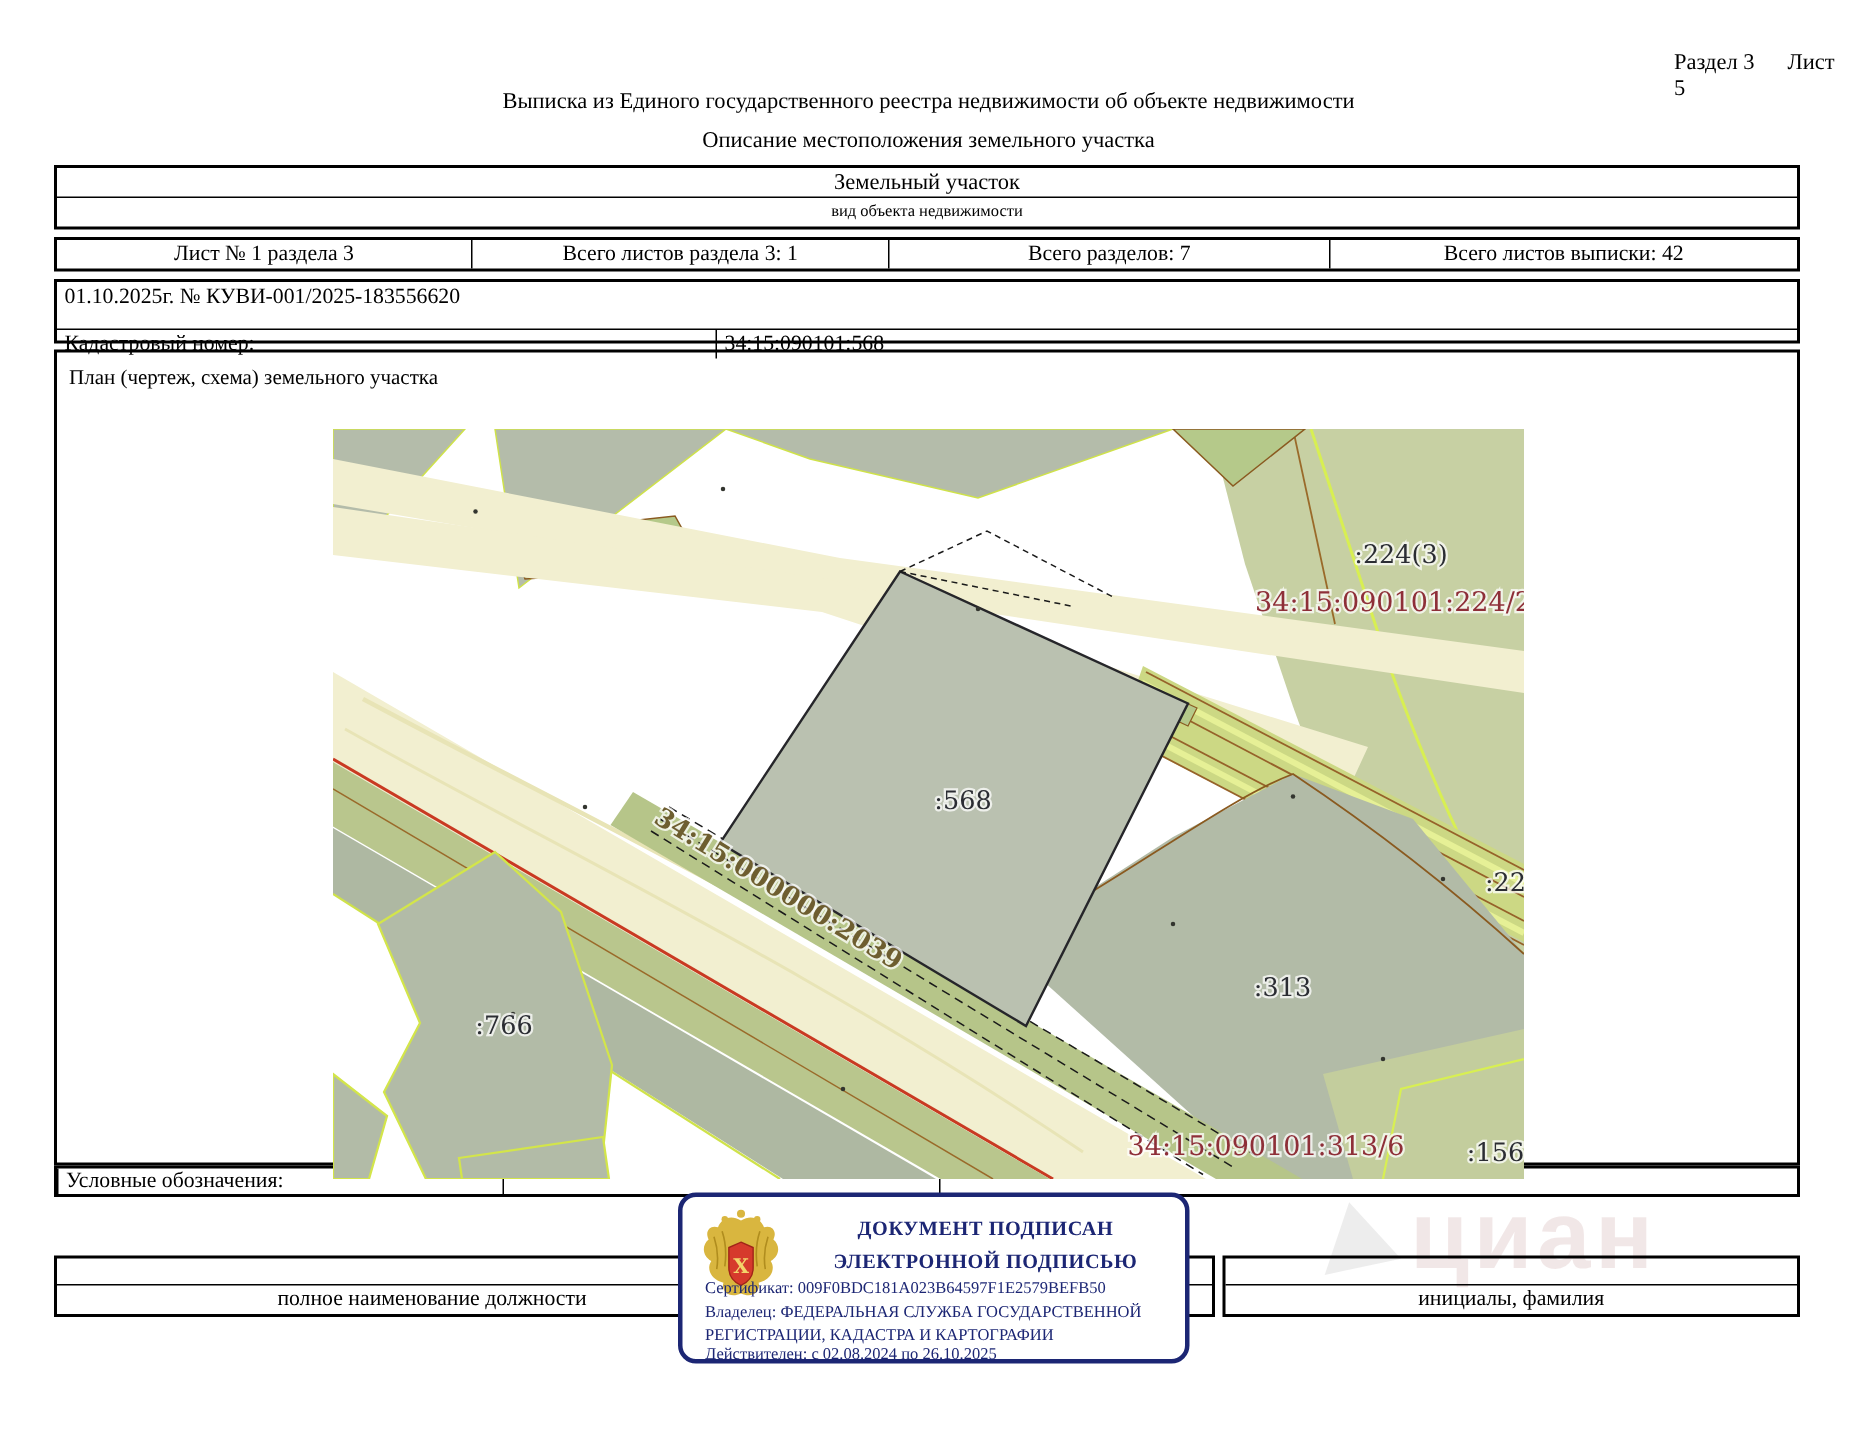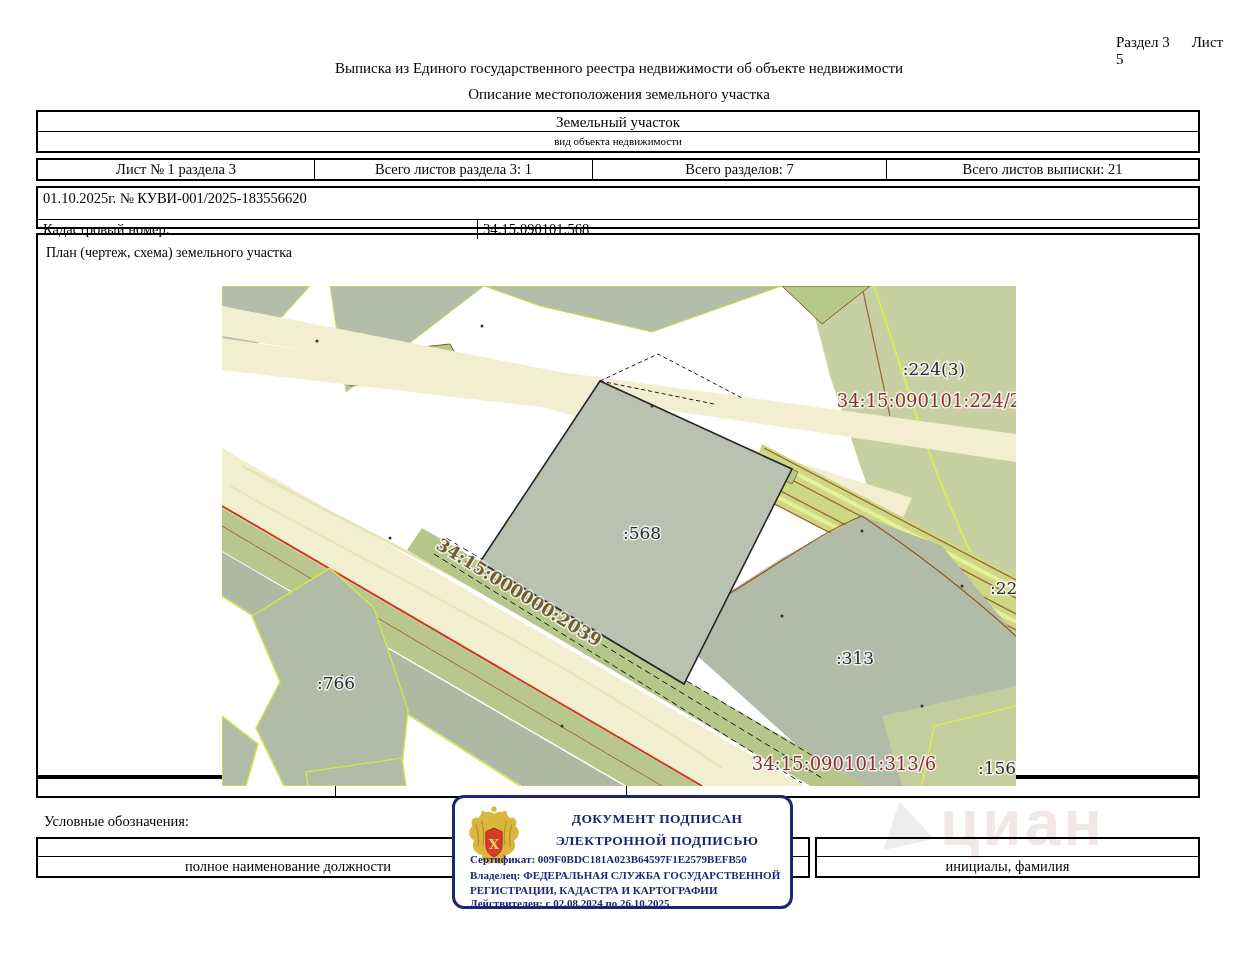--- a/index.html
+++ b/index.html
@@ -33,21 +33,21 @@
   #doc-table .r { height:32px; line-height:20px; }
   #doc-table .r2 { height:19px; line-height:19px; display:flex; }
   #doc-table .lc { width:439px; }
   #doc-table .rc { flex:1; }
 
   #plan-box { left:36px; top:233px; width:1164px; height:544px; }
   #plan-caption { left:8px; top:10px; font-size:14px; position:absolute; }
 
   #scale-row { left:36px; top:777px; width:1164px; height:21px; display:flex; }
   #scale-row .c { line-height:17px; font-size:14.5px; }
-  #scale-row .c1 { width:294px; } #scale-row .c2 { width:297px;margin-top:34px; }
+  #scale-row .c1 { width:294px; } #scale-row .c2 { width:297px; }
   #scale-row .c3 { width:291px; } #scale-row .c4 { flex:1; }
 
   #map { left:222px; top:286px; width:794px; height:500px; z-index:1; }
   #map svg { display:block; }
   .maplbl { font-family:"DejaVu Serif", serif; fill:#2b2d33;
     paint-order:stroke; stroke:#ffffff; stroke-width:3px; stroke-opacity:.75; }
   .maplbl-red { fill:#8e2f38; }
   .maplbl-olive { fill:#6e5e30; font-weight:bold; }
 
   #sig-left { left:36px; top:837px; width:774px; height:41px; }
@@ -60,21 +60,21 @@
     font-family:"Liberation Sans", sans-serif; font-weight:bold;
     font-size:64px; color:#7f1d1d; letter-spacing:3px; display:flex; align-items:center; }
   #watermark .tri { width:0; height:0; border-left:26px solid transparent;
     border-right:26px solid transparent; border-bottom:44px solid #555;
     margin-right:10px; transform:rotate(-12deg); }
 
   #stamp { left:452px; top:795px; width:341px; height:114px; background:#fff;
     border:3px solid #1c2674; border-radius:12px; z-index:5; color:#1c2674; }
   #stamp .hdr { position:absolute; left:76px; width:252px; text-align:center;
     font-size:13.5px; font-weight:bold; letter-spacing:.4px; }
-  #stamp .sml { position:absolute; left:15px; width:315px; font-size:11px; font-weight:bold; }
+  #stamp .sml { position:absolute; left:15px; width:315px; font-size:11px; font-weight:normal; }
   #stamp-eagle { position:absolute; left:12px; top:6px; }
 </style>
 </head>
 <body>
 
 <div class="abs" id="corner-label">
   <span>Раздел 3</span><span>Лист 5</span>
 </div>
 
 <div class="abs ctr" id="title1">Выписка из Единого государственного реестра недвижимости об объекте недвижимости</div>
@@ -82,21 +82,21 @@
 
 <div class="box" id="object-table">
   <div class="r ctr fs15 row-div">Земельный участок</div>
   <div class="r2 ctr fs14">вид объекта недвижимости</div>
 </div>
 
 <div class="box flexrow" id="sheet-table">
   <div class="c c1">Лист № 1 раздела 3</div>
   <div class="c c2 vline">Всего листов раздела 3: 1</div>
   <div class="c c3 vline">Всего разделов: 7</div>
-  <div class="c c4 vline">Всего листов выписки: 21</div>
+  <div class="c c4 vline">Всего листов выписки: 42</div>
 </div>
 
 <div class="box" id="doc-table">
   <div class="r padl row-div">01.10.2025г. № КУВИ-001/2025-183556620</div>
   <div class="r2">
     <div class="lc padl">Кадастровый номер:</div>
     <div class="rc vline padl">34:15:090101:568</div>
   </div>
 </div>
 

